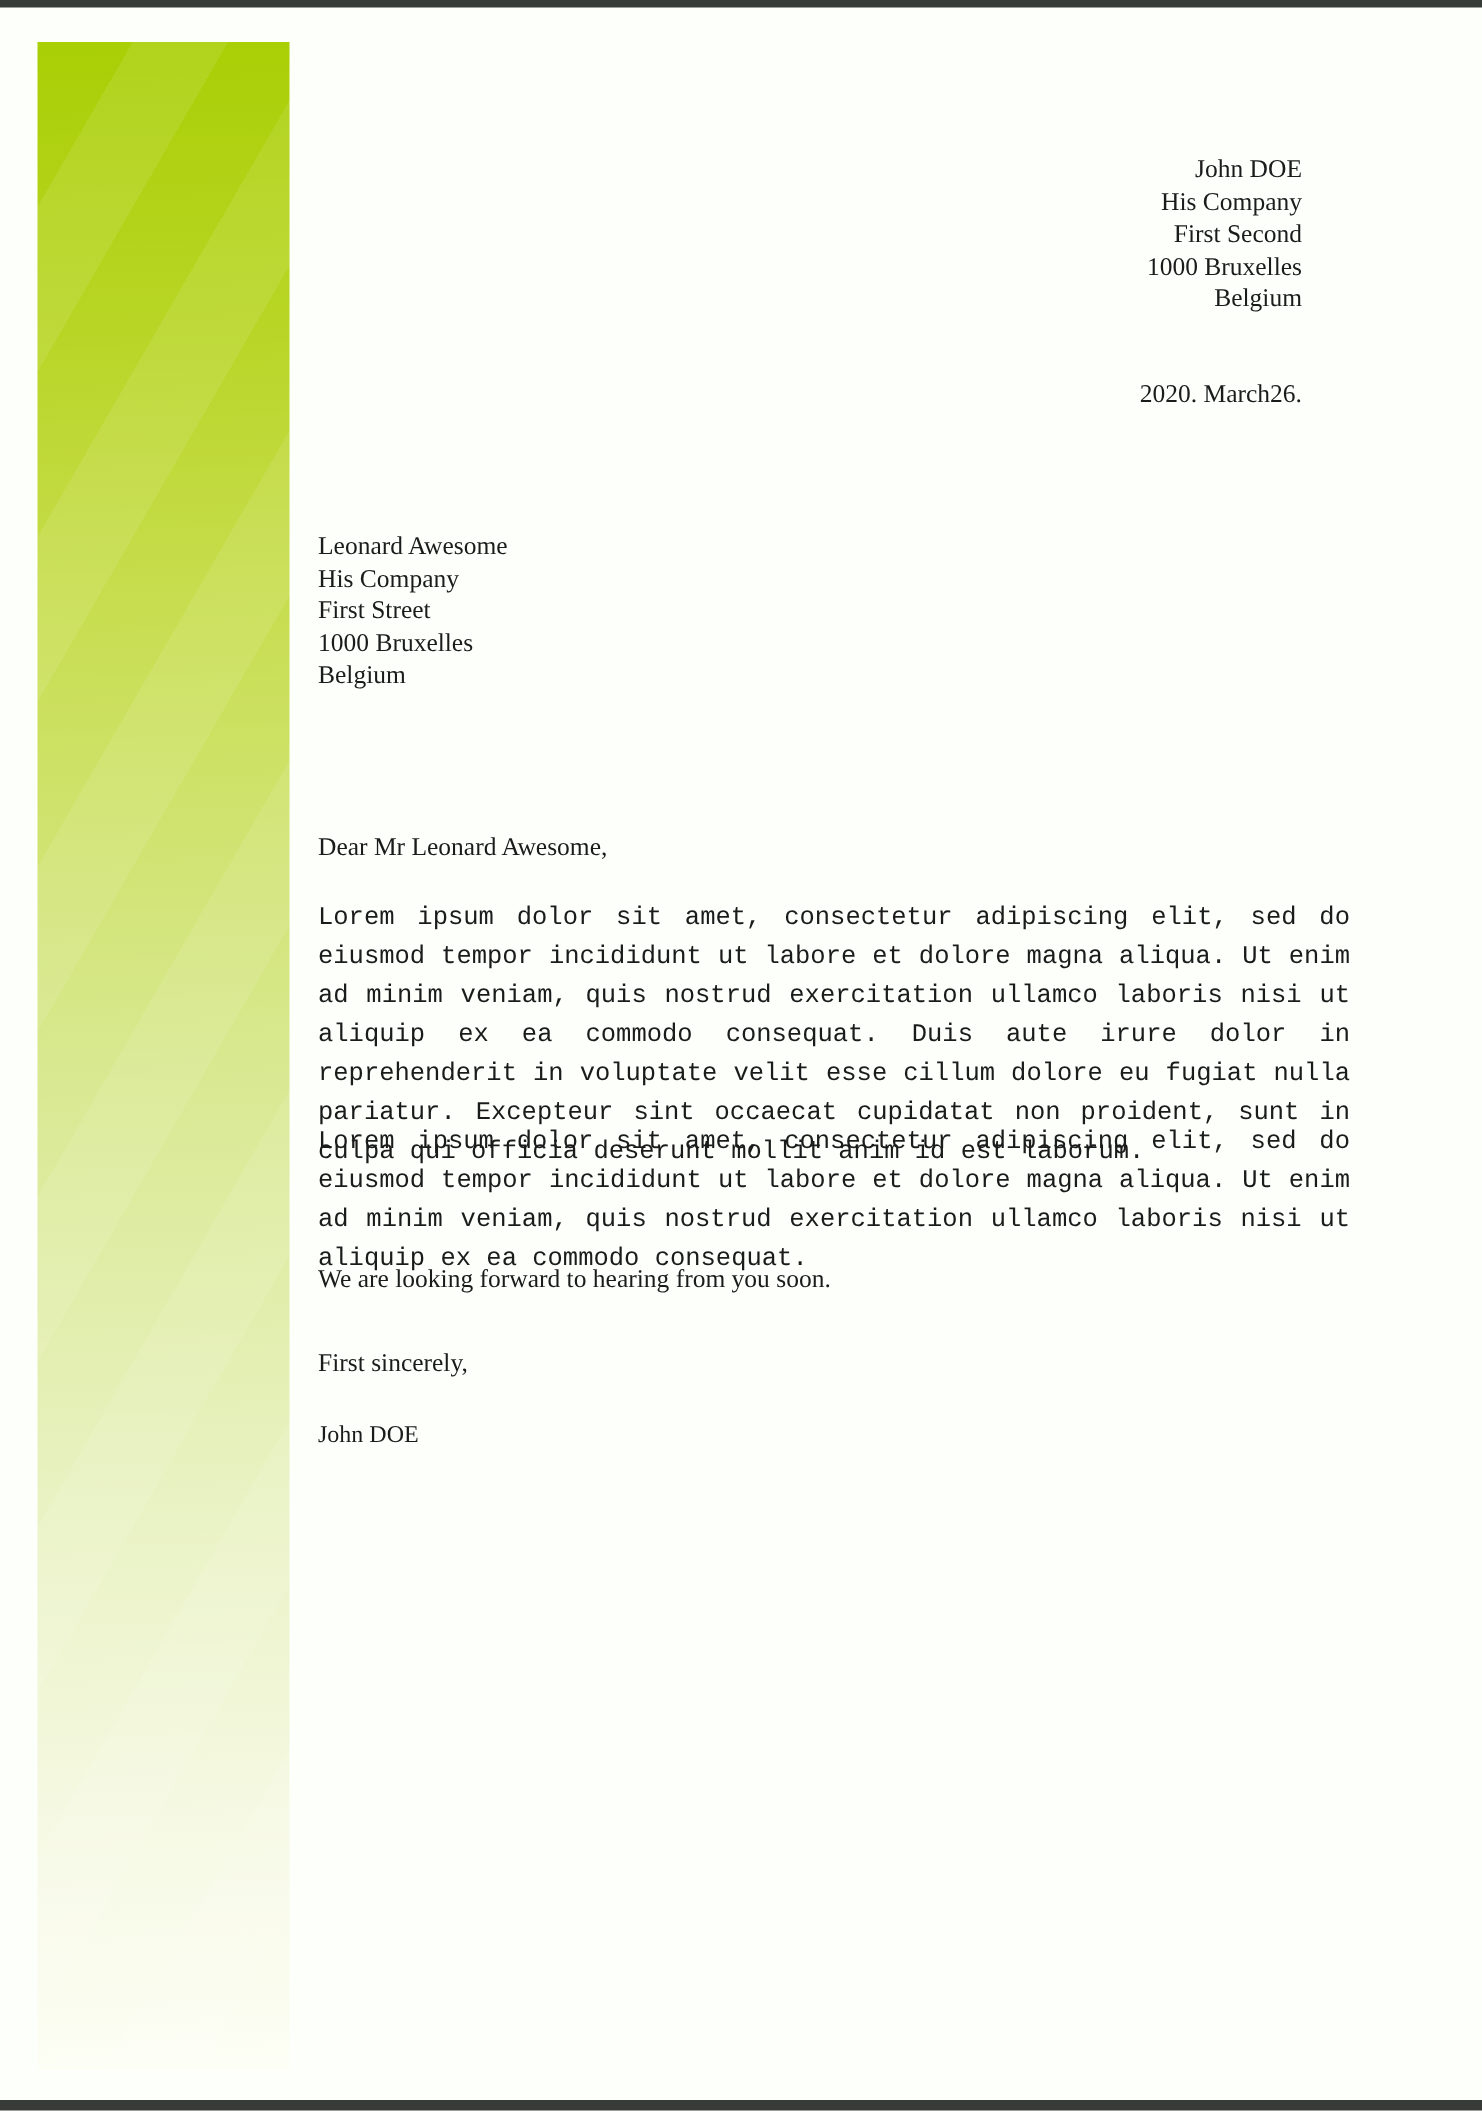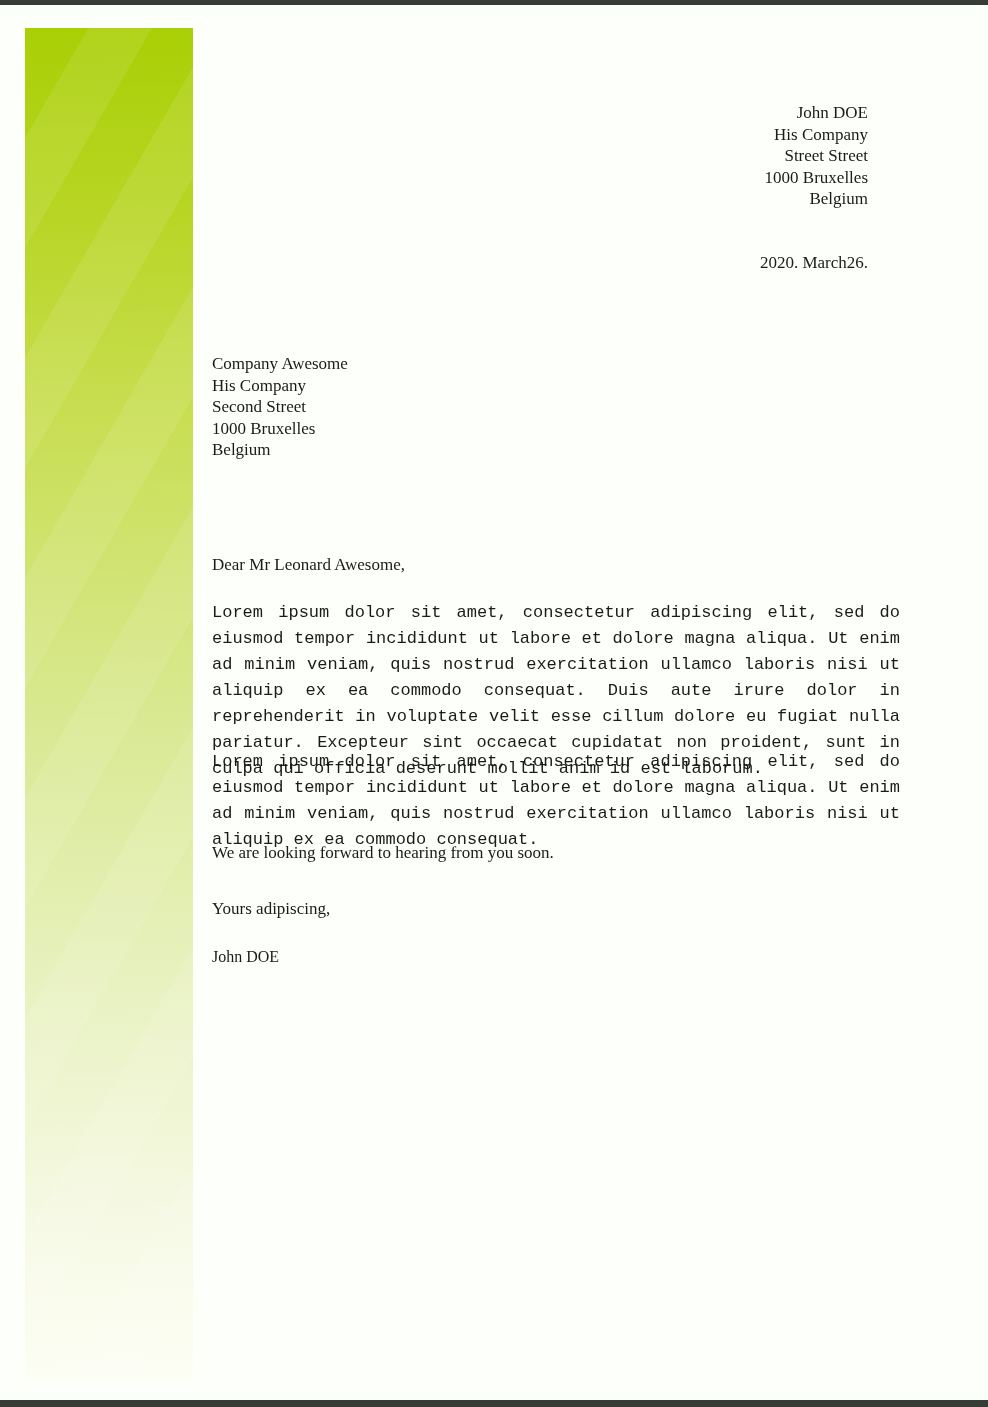--- a/index.html
+++ b/index.html
@@ -94,42 +94,42 @@
 
 <div>
 
   <div class="edge-bar top"></div>
 
   <div class="sidebar"></div>
 
   <div class="sender">
     <div>John DOE</div>
     <div>His Company</div>
-    <div>Street Street</div>
+    <div>First Second</div>
     <div>1000 Bruxelles</div>
     <div>Belgium</div>
   </div>
 
   <div class="date">2020. March26.</div>
 
   <div class="recipient">
-    <div>Company Awesome</div>
+    <div>Leonard Awesome</div>
     <div>His Company</div>
-    <div>Second Street</div>
+    <div>First Street</div>
     <div>1000 Bruxelles</div>
     <div>Belgium</div>
   </div>
 
   <div class="bodytext salutation">Dear Mr Leonard Awesome,</div>
 
   <div class="bodytext para para1">Lorem ipsum dolor sit amet, consectetur adipiscing elit, sed do eiusmod tempor incididunt ut labore et dolore magna aliqua. Ut enim ad minim veniam, quis nostrud exercitation ullamco laboris nisi ut aliquip ex ea commodo consequat. Duis aute irure dolor in reprehenderit in voluptate velit esse cillum dolore eu fugiat nulla pariatur. Excepteur sint occaecat cupidatat non proident, sunt in culpa qui officia deserunt mollit anim id est laborum.</div>
 
   <div class="bodytext para para2">Lorem ipsum dolor sit amet, consectetur adipiscing elit, sed do eiusmod tempor incididunt ut labore et dolore magna aliqua. Ut enim ad minim veniam, quis nostrud exercitation ullamco laboris nisi ut aliquip ex ea commodo consequat.</div>
 
   <div class="bodytext closing">We are looking forward to hearing from you soon.</div>
 
-  <div class="bodytext valediction">Yours adipiscing,</div>
+  <div class="bodytext valediction">First sincerely,</div>
 
   <div class="bodytext signature">John DOE</div>
 
   <div class="edge-bar bottom"></div>
 
 </div>
 
 </body></html>

